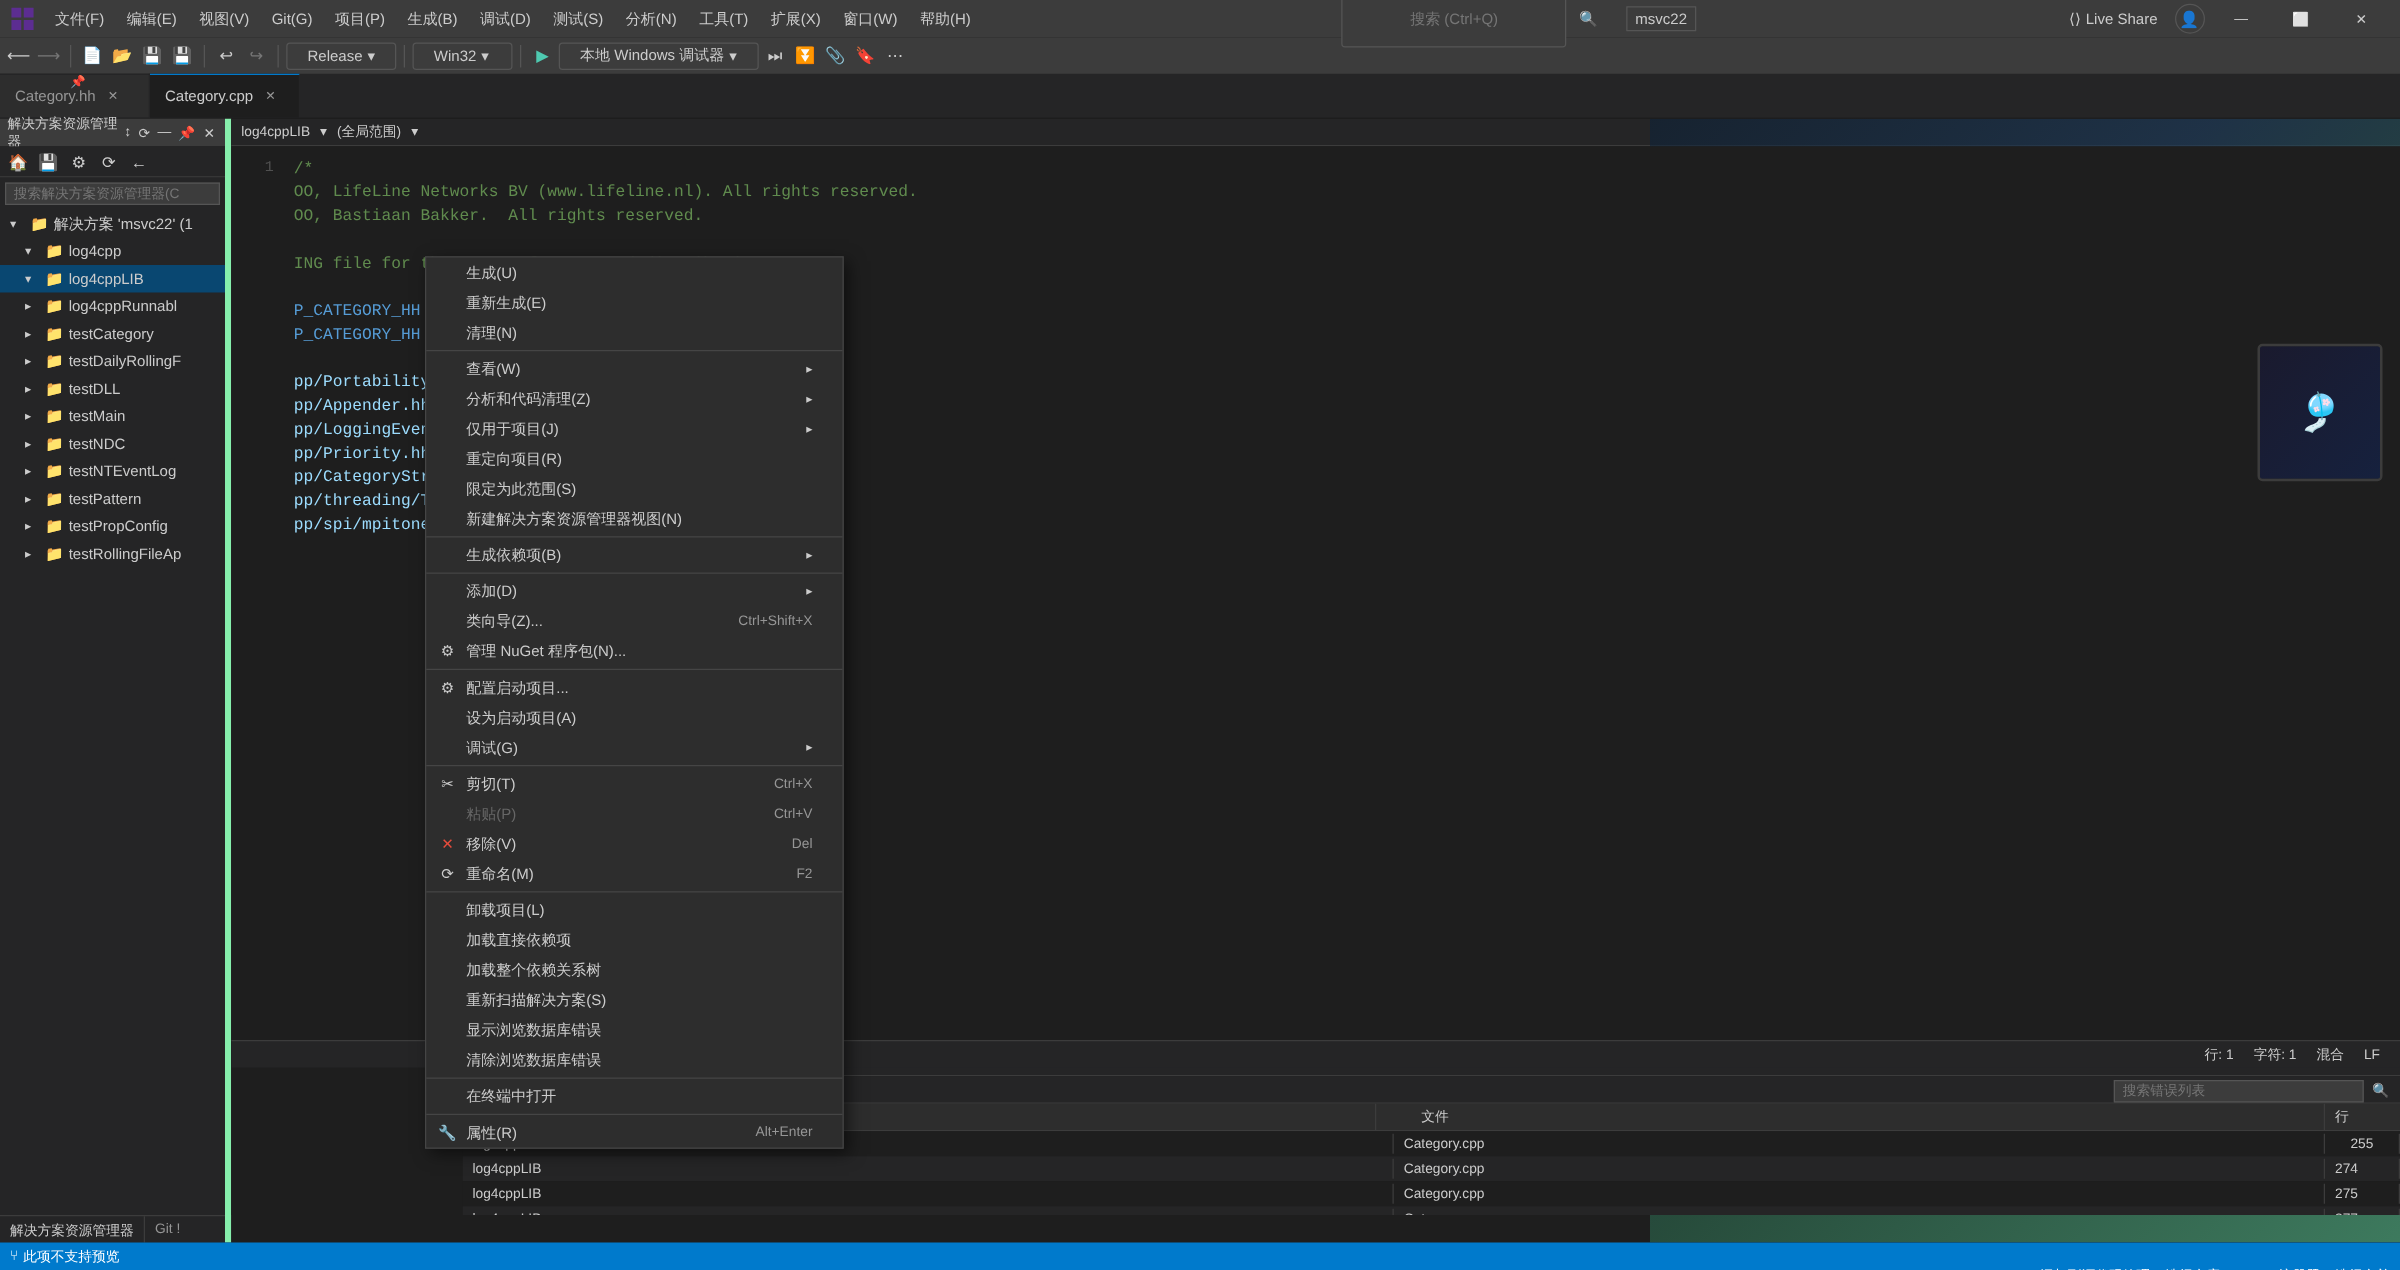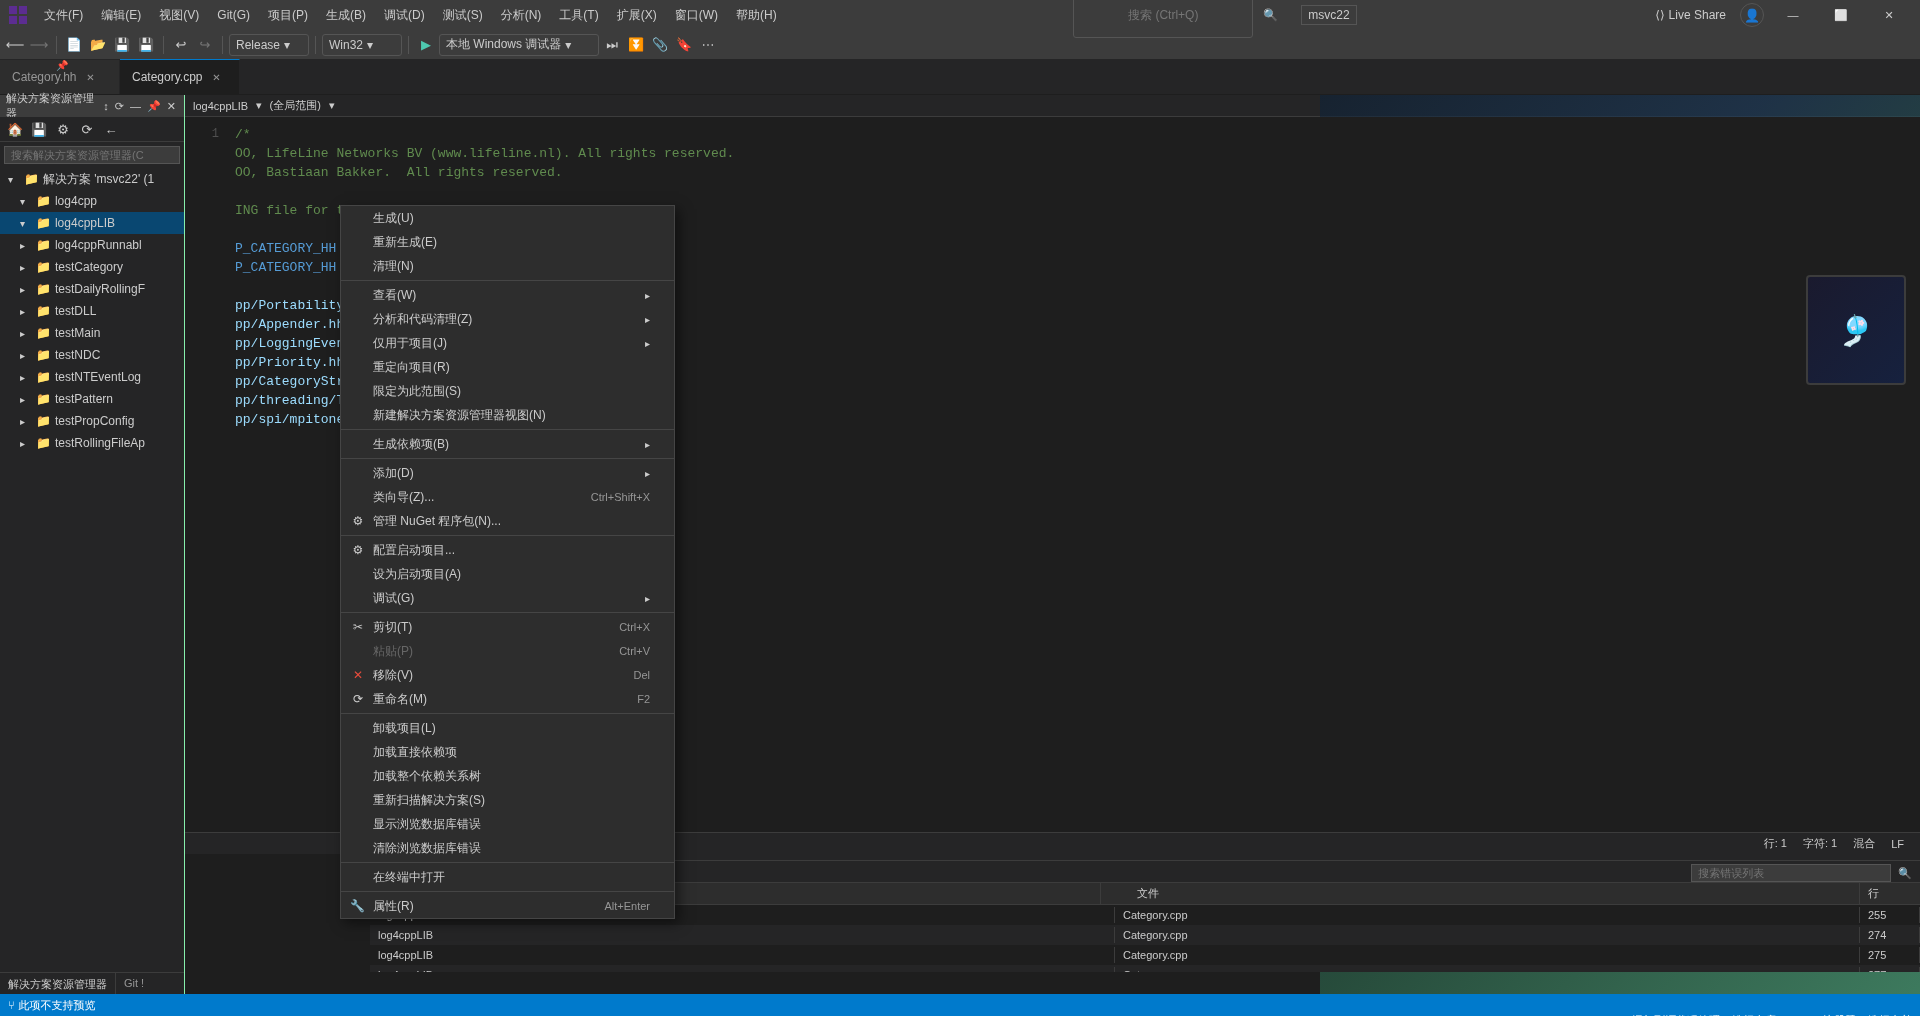--- a/index.html
+++ b/index.html
@@ -90,21 +90,21 @@
       height: 18px;
       background: #555;
       margin: 0 4px;
     }
     .toolbar-dropdown {
       height: 22px;
       background: #3c3c3c;
       border: 1px solid #555;
       color: #cccccc;
       font-size: 12px;
-      padding: 0 6px;
+      padding: 0 16px;
       cursor: pointer;
       display: flex;
       align-items: center;
       gap: 4px;
       border-radius: 3px;
       min-width: 80px;
     }
     .live-share-btn {
       margin-left: auto;
       display: flex;
@@ -163,21 +163,21 @@
       height: calc(1016px - 30px - 30px - 35px - 22px);
       position: relative;
     }
 
     
     .sidebar {
       width: 185px;
       background: #252526;
       display: flex;
       flex-direction: column;
-      border-right: 1px solid #86efac;
+      border-right: 5px solid #86efac;
       flex-shrink: 0;
     }
     .sidebar-header {
       height: 22px;
       background: #3c3c3c;
       display: flex;
       align-items: center;
       padding: 0 6px;
       font-size: 11px;
       color: #cccccc;
@@ -721,21 +721,21 @@
             </div>
           </div>
           <div style="display:flex;background:#2d2d2d;border-bottom:1px solid #3c3c3c;">
             <div style="padding:3px 8px;font-size:11px;color:#cccccc;flex:1;border-right:1px solid #3c3c3c;">项目</div>
             <div style="padding:3px 8px;font-size:11px;color:#cccccc;flex:1;border-right:1px solid #3c3c3c;margin-left:28px;">文件</div>
             <div style="padding:3px 8px;font-size:11px;color:#cccccc;width:60px;">行</div>
           </div>
           <div class="error-row">
             <div class="error-cell" style="flex:1;">log4cppLIB</div>
             <div class="error-cell" style="flex:1;">Category.cpp</div>
-            <div class="error-cell" style="width:60px;">255</div>
+            <div class="error-cell" style="width:60px;text-align:center;">255</div>
           </div>
           <div class="error-row">
             <div class="error-cell" style="flex:1;">log4cppLIB</div>
             <div class="error-cell" style="flex:1;">Category.cpp</div>
             <div class="error-cell" style="width:60px;">274</div>
           </div>
           <div class="error-row">
             <div class="error-cell" style="flex:1;">log4cppLIB</div>
             <div class="error-cell" style="flex:1;">Category.cpp</div>
             <div class="error-cell" style="width:60px;">275</div>

